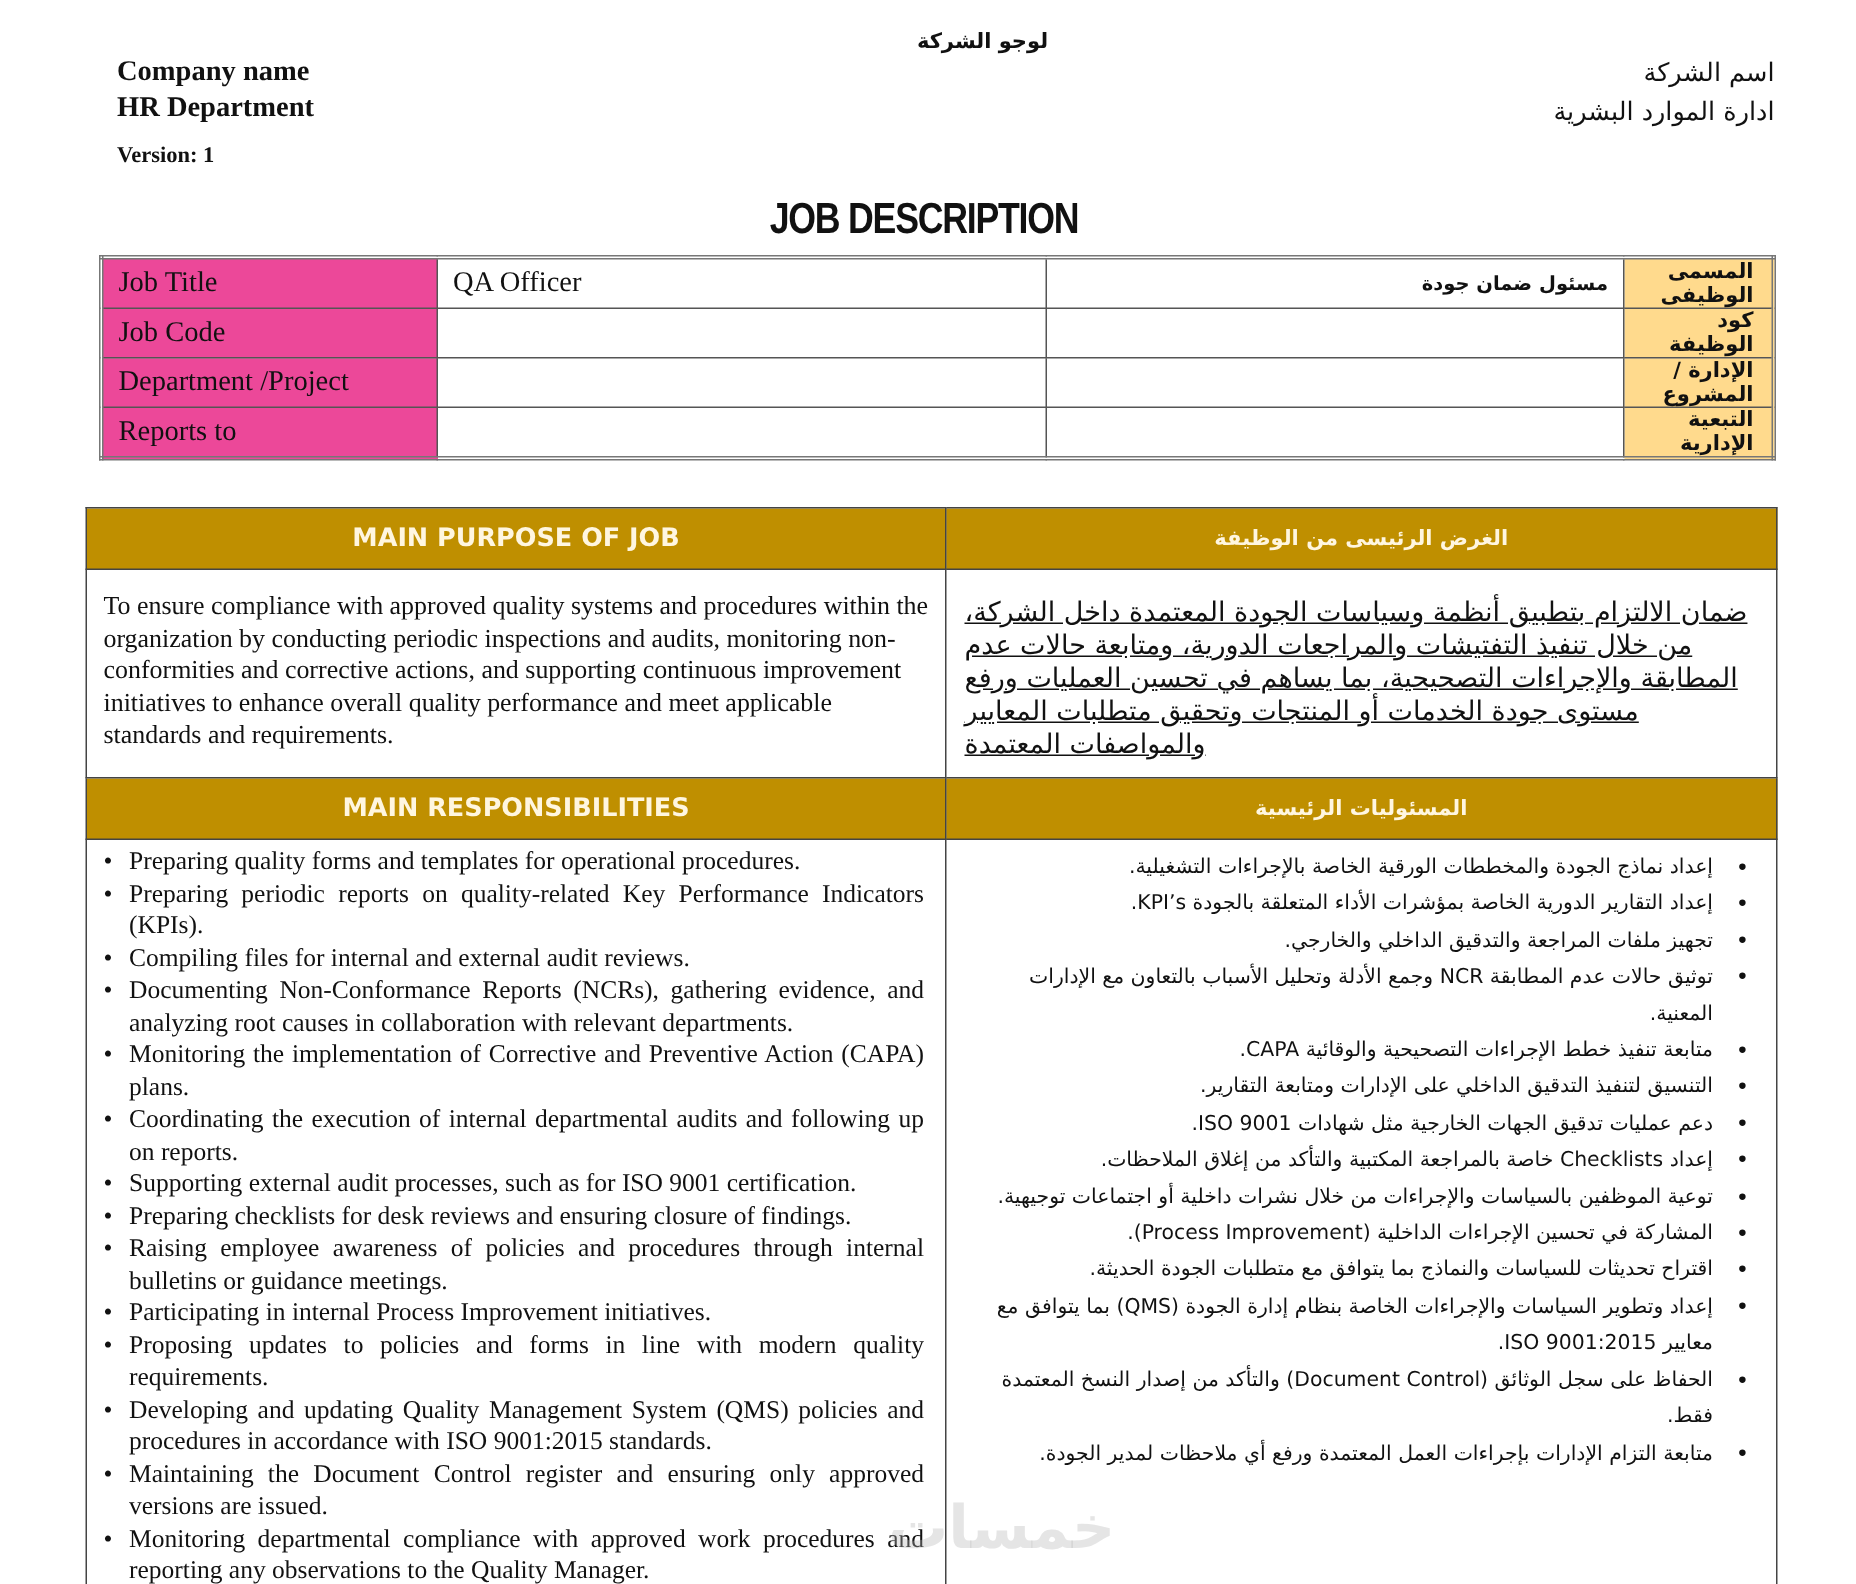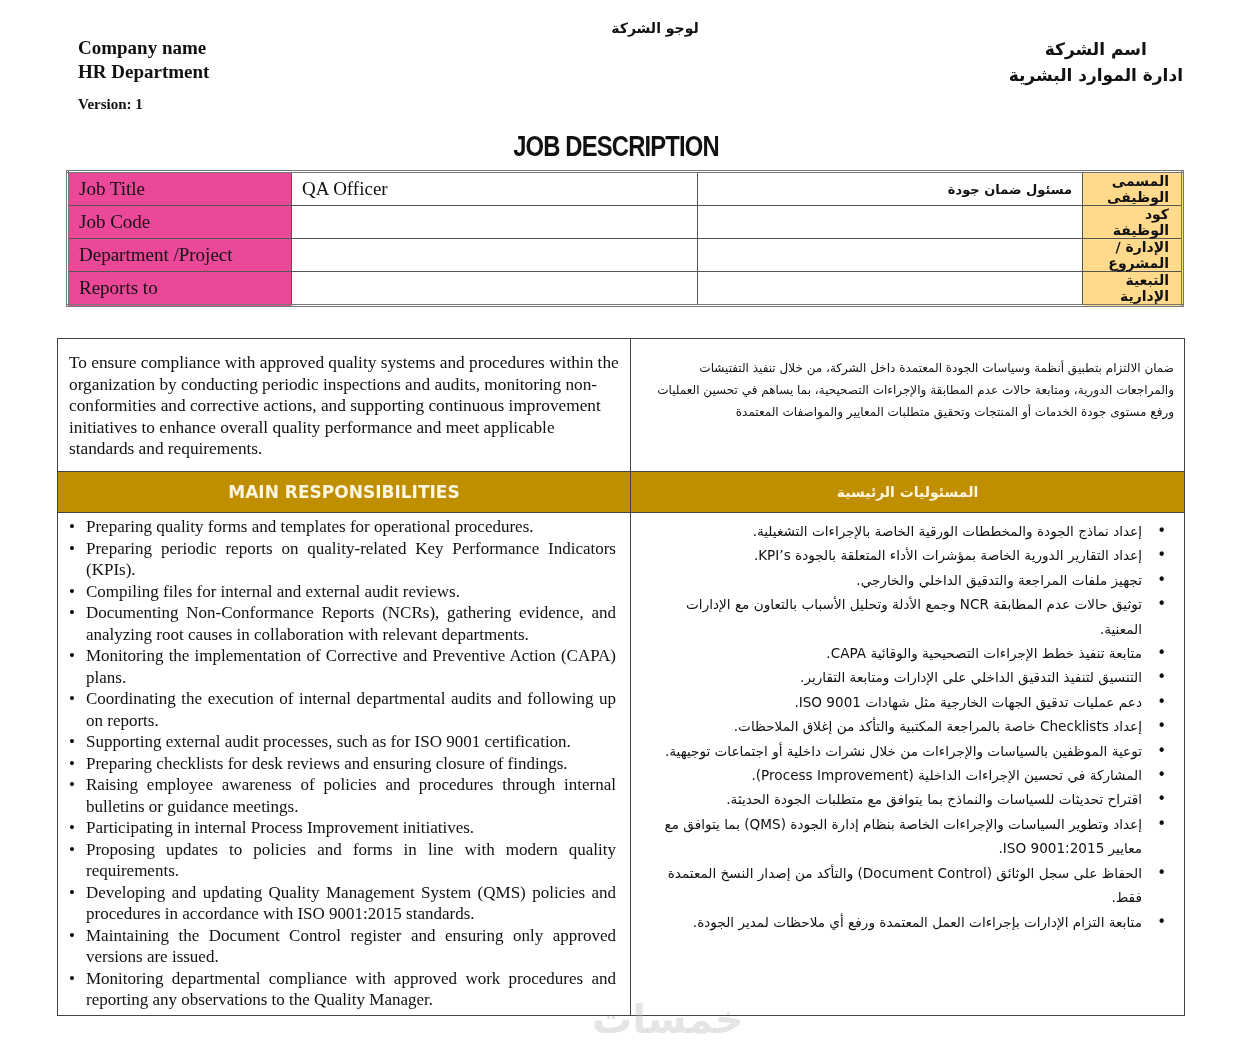--- a/index.html
+++ b/index.html
@@ -2,39 +2,39 @@
 <html><head>
 <meta charset="utf-8">
 <style>
   * { box-sizing: border-box; margin: 0; padding: 0; }
   html, body { width: 1237px; height: 1056px; background: #ffffff; overflow: hidden; }
   body { position: relative; font-family: "Liberation Serif", serif; color: #111; }
 
   .hdr-left { position: absolute; left: 78px; top: 36px; font-weight: bold; font-size: 19px; line-height: 24px; }
   .hdr-left .version { font-size: 15px; margin-top: 8px; }
   .hdr-logo { position: absolute; left: 560px; top: 20px; width: 190px; text-align: center; font-family: "DejaVu Sans", sans-serif; font-weight: bold; font-size: 14px; direction: rtl; }
-  .hdr-right { position: absolute; right: 54px; top: 36px; text-align: center; direction: rtl; font-family: "DejaVu Sans", sans-serif; font-weight: bold; font-size: 17px; line-height: 26px; }
+  .hdr-right { position: absolute; right: 54px; top: 36px; text-align: right; direction: rtl; font-family: "DejaVu Sans", sans-serif; font-weight: normal; font-size: 17px; line-height: 26px; }
 
   .doc-title { position: absolute; left: 0; width: 1232px; top: 130px; text-align: center; font-family: "Liberation Sans", sans-serif; font-weight: bold; font-size: 29px; letter-spacing: -1px; transform: scaleX(0.82); transform-origin: 616px 0; }
 
   table.info { position: absolute; left: 66px; top: 170px; width: 1118px; border-collapse: collapse; border: 3px double #777; }
   table.info td { border: 1px solid #555; height: 28px; font-size: 19px; padding: 0 10px; }
   table.info td.lbl-en { background: #ec4899; width: 224px; }
   table.info td.val-en { width: 406px; font-weight: normal; }
   table.info td.val-ar { width: 385px; text-align: right; direction: rtl; font-family: "DejaVu Sans", sans-serif; font-weight: bold; font-size: 13px; }
   table.info td.lbl-ar { background: #FFDA8D; text-align: right; direction: rtl; font-family: "DejaVu Sans", sans-serif; font-weight: bold; font-size: 14px; padding-right: 12px; }
 
   table.main { position: absolute; left: 57px; top: 338px; width: 1128px; border-collapse: collapse; border: 1px solid #555; }
   table.main td { border: 1px solid #444; vertical-align: top; }
   table.main td.col-en { width: 573px; }
   .sec-head { background: #BF8F00; color: #FFF6E0; text-align: center; font-family: "DejaVu Sans", sans-serif; font-weight: bold; height: 40px; line-height: 40px; font-size: 17px; }
   .sec-head.ar { font-size: 14px; direction: rtl; }
 
   .purpose-en { padding: 13px 10px 12px 11px; font-size: 17.3px; line-height: 21.5px; height: 132px; }
-  .purpose-ar { padding: 18px 10px 10px 12px; direction: rtl; text-align: right; font-family: "DejaVu Sans", sans-serif; font-size: 12px; line-height: 22px; }
+  .purpose-ar { padding: 18px 10px 10px 12px; direction: rtl; text-align: left; font-family: "DejaVu Sans", sans-serif; font-size: 18px; line-height: 22px; text-decoration: underline; }
 
   ul.resp-en { list-style: none; padding: 3px 14px 4px 10px; font-size: 17px; line-height: 21.5px; text-align: justify; }
   ul.resp-en li { position: relative; padding-left: 18px; }
   ul.resp-en li::before { content: "•"; position: absolute; left: 1px; top: 0; }
 
   ul.resp-ar { list-style: none; direction: rtl; text-align: right; padding: 6px 16px 6px 10px; font-family: "DejaVu Sans", sans-serif; font-size: 13.6px; line-height: 24.4px; }
   ul.resp-ar li { position: relative; padding-right: 26px; }
   ul.resp-ar li::before { content: "•"; position: absolute; right: 2px; top: 0; font-size: 15px; }
 
   .watermark { position: absolute; left: 592px; top: 996px; font-family: "DejaVu Sans", sans-serif; font-size: 40px; font-weight: bold; color: rgba(180,180,180,0.35); direction: rtl; pointer-events: none; }
@@ -81,20 +81,24 @@
     <td class="lbl-en">Reports to</td>
     <td class="val-en"></td>
     <td class="val-ar"></td>
     <td class="lbl-ar">التبعية الإدارية</td>
   </tr>
 </tbody>
   </table>
 
 <table class="main">
   <tbody>
+      <tr>
+    <td class="col-en sec-head">MAIN PURPOSE OF JOB</td>
+    <td class="sec-head ar">الغرض الرئيسى من الوظيفة</td>
+  </tr>
   <tr>
     <td class="col-en">
       <div class="purpose-en">To ensure compliance with approved quality systems and procedures within the organization by conducting periodic inspections and audits, monitoring non-conformities and corrective actions, and supporting continuous improvement initiatives to enhance overall quality performance and meet applicable standards and requirements.</div>
     </td>
     <td>
       <div class="purpose-ar">ضمان الالتزام بتطبيق أنظمة وسياسات الجودة المعتمدة داخل الشركة، من خلال تنفيذ التفتيشات والمراجعات الدورية، ومتابعة حالات عدم المطابقة والإجراءات التصحيحية، بما يساهم في تحسين العمليات ورفع مستوى جودة الخدمات أو المنتجات وتحقيق متطلبات المعايير والمواصفات المعتمدة</div>
     </td>
   </tr>
   <tr>
     <td class="col-en sec-head">MAIN RESPONSIBILITIES</td>

